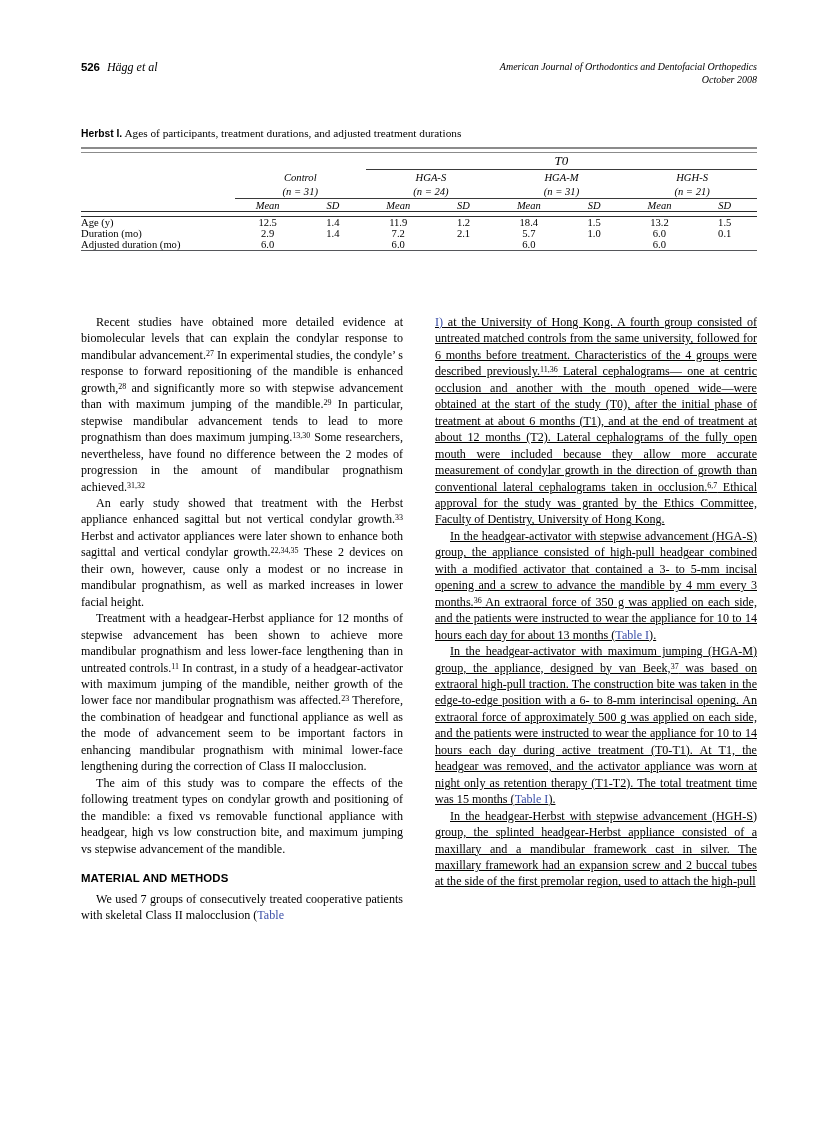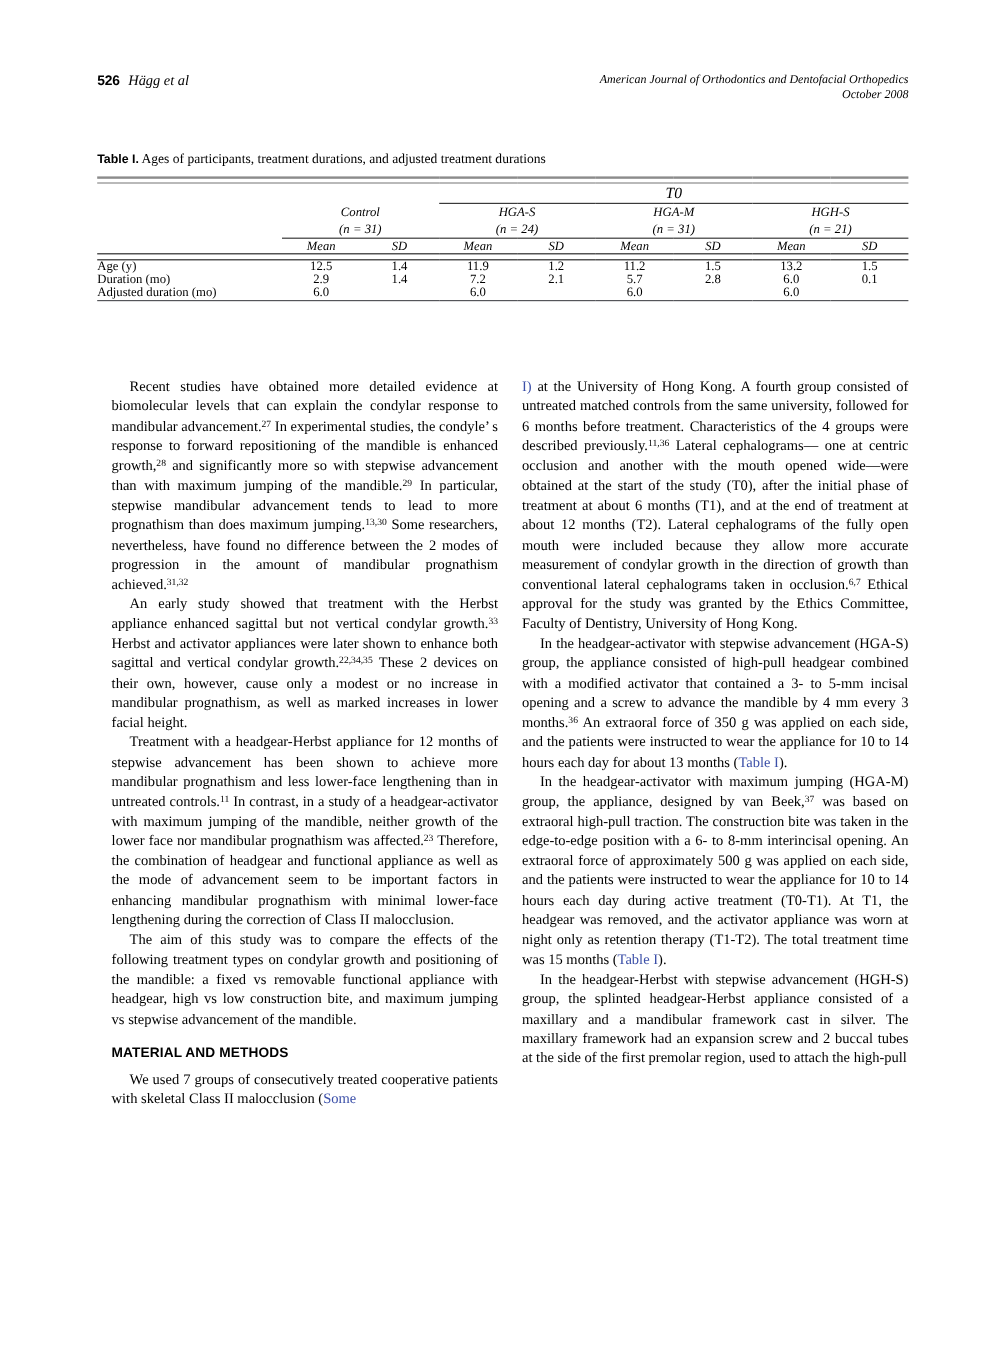--- a/index.html
+++ b/index.html
@@ -170,22 +170,22 @@
     left: 81px;
     top: 314px;
     width: 676px;
     height: 760px;
   }
   .col {
     position: absolute;
     top: 0;
     width: 322px;
   }
-  .col.left  { left: 12px; }
-  .col.right { left: 354px; }
+  .col.left  { left: 0; }
+  .col.right { left: 354px; text-decoration: underline; }
 
   p.bt {
     margin: 0;
     font-size: 12.1px;
     line-height: 16.45px;
     text-align: justify;
     text-justify: inter-word;
     -webkit-hyphens: none;
     hyphens: none;
   }
@@ -217,21 +217,21 @@
       <span class="folio">526</span><span class="authors">Hägg et al</span>
     </div>
     <div class="runhead-right">
       <div>American Journal of Orthodontics and Dentofacial Orthopedics</div>
       <div>October 2008</div>
     </div>
   </div>
 
   <div class="table-block">
     <div class="table-caption">
-      <span class="tnum">Table I.</span>
+      <span class="tnum">Herbst I.</span>
       <span>Ages of participants, treatment durations, and adjusted treatment durations</span>
     </div>
 
     <table class="data">
       <colgroup>
         <col class="col-label">
         <col class="col-num">
           <col class="col-num">
         <col class="col-num">
           <col class="col-num">
@@ -299,34 +299,34 @@
       <tr class="rule-double">
         <td colspan="9"></td>
       </tr>
 
       <tr class="datarow">
         <td class="lbl">Age (y)</td>
         <td>12.5</td>
         <td>1.4</td>
         <td>11.9</td>
         <td>1.2</td>
-        <td>11.2</td>
+        <td>18.4</td>
         <td>1.5</td>
         <td>13.2</td>
         <td>1.5</td>
       </tr>
 
       <tr class="datarow">
         <td class="lbl">Duration (mo)</td>
         <td>2.9</td>
         <td>1.4</td>
         <td>7.2</td>
         <td>2.1</td>
         <td>5.7</td>
-        <td>2.8</td>
+        <td>1.0</td>
         <td>6.0</td>
         <td>0.1</td>
       </tr>
 
       <tr class="datarow">
         <td class="lbl">Adjusted duration (mo)</td>
         <td>6.0</td>
         <td></td>
         <td>6.0</td>
         <td></td>
@@ -350,21 +350,21 @@
       <p class="bt ind"><span>Recent studies have obtained more detailed evidence at biomolecular levels that can explain the condylar response to mandibular advancement.</span><sup>27</sup><span> In experimental studies, the condyle’ s response to forward repositioning of the mandible is enhanced growth,</span><sup>28</sup><span> and significantly more so with stepwise advancement than with maximum jumping of the mandible.</span><sup>29</sup><span> In particular, stepwise mandibular advancement tends to lead to more prognathism than does maximum jumping.</span><sup>13,30</sup><span> Some researchers, nevertheless, have found no difference between the 2 modes of progression in the amount of mandibular prognathism achieved.</span><sup>31,32</sup></p>
 
       <p class="bt ind"><span>An early study showed that treatment with the Herbst appliance enhanced sagittal but not vertical condylar growth.</span><sup>33</sup><span> Herbst and activator appliances were later shown to enhance both sagittal and vertical condylar growth.</span><sup>22,34,35</sup><span> These 2 devices on their own, however, cause only a modest or no increase in mandibular prognathism, as well as marked increases in lower facial height.</span></p>
 
       <p class="bt ind"><span>Treatment with a headgear-Herbst appliance for 12 months of stepwise advancement has been shown to achieve more mandibular prognathism and less lower-face lengthening than in untreated controls.</span><sup>11</sup><span> In contrast, in a study of a headgear-activator with maximum jumping of the mandible, neither growth of the lower face nor mandibular prognathism was affected.</span><sup>23</sup><span> Therefore, the combination of headgear and functional appliance as well as the mode of advancement seem to be important factors in enhancing mandibular prognathism with minimal lower-face lengthening during the correction of Class II malocclusion.</span></p>
 
       <p class="bt ind">The aim of this study was to compare the effects of the following treatment types on condylar growth and positioning of the mandible: a fixed vs removable functional appliance with headgear, high vs low construction bite, and maximum jumping vs stepwise advancement of the mandible.</p>
 
       <h2 class="sect">MATERIAL AND METHODS</h2>
 
-      <p class="bt ind"><span>We used 7 groups of consecutively treated cooperative patients with skeletal Class II malocclusion (</span><span class="lnk">Some</span></p>
+      <p class="bt ind"><span>We used 7 groups of consecutively treated cooperative patients with skeletal Class II malocclusion (</span><span class="lnk">Table</span></p>
     </div>
 
     <div class="col right">
 
       <p class="bt"><span class="lnk">I)</span><span> at the University of Hong Kong. A fourth group consisted of untreated matched controls from the same university, followed for 6 months before treatment. Characteristics of the 4 groups were described previously.</span><sup>11,36</sup><span> Lateral cephalograms— one at centric occlusion and another with the mouth opened wide—were obtained at the start of the study (T0), after the initial phase of treatment at about 6 months (T1), and at the end of treatment at about 12 months (T2). Lateral cephalograms of the fully open mouth were included because they allow more accurate measurement of condylar growth in the direction of growth than conventional lateral cephalograms taken in occlusion.</span><sup>6,7</sup><span> Ethical approval for the study was granted by the Ethics Committee, Faculty of Dentistry, University of Hong Kong.</span></p>
 
       <p class="bt ind"><span>In the headgear-activator with stepwise advancement (HGA-S) group, the appliance consisted of high-pull headgear combined with a modified activator that contained a 3- to 5-mm incisal opening and a screw to advance the mandible by 4 mm every 3 months.</span><sup>36</sup><span> An extraoral force of 350 g was applied on each side, and the patients were instructed to wear the appliance for 10 to 14 hours each day for about 13 months (</span><span class="lnk">Table I</span><span>).</span></p>
 
       <p class="bt ind"><span>In the headgear-activator with maximum jumping (HGA-M) group, the appliance, designed by van Beek,</span><sup>37</sup><span> was based on extraoral high-pull traction. The construction bite was taken in the edge-to-edge position with a 6- to 8-mm interincisal opening. An extraoral force of approximately 500 g was applied on each side, and the patients were instructed to wear the appliance for 10 to 14 hours each day during active treatment (T0-T1). At T1, the headgear was removed, and the activator appliance was worn at night only as retention therapy (T1-T2). The total treatment time was 15 months (</span><span class="lnk">Table I</span><span>).</span></p>
 

